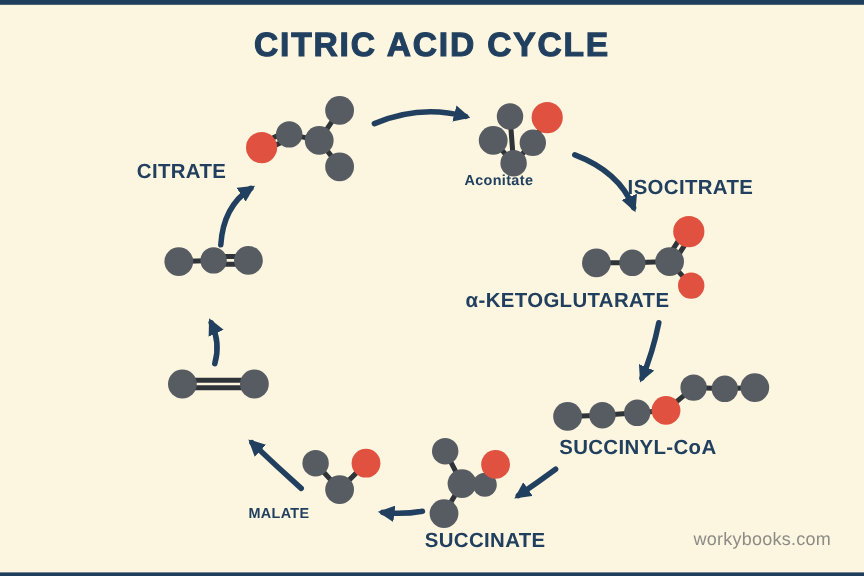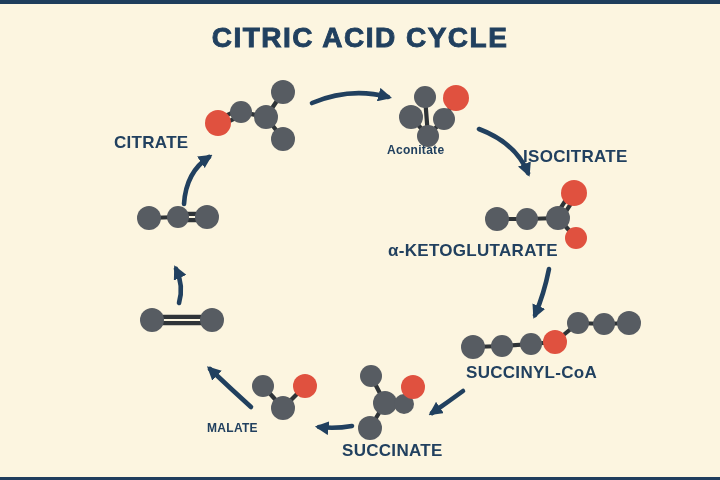--- a/index.html
+++ b/index.html
@@ -141,16 +141,17 @@
           <circle cx="207" cy="217" r="12" fill="#575C62"></circle>
         </g>
       </g>
   </svg>
 
   <div class="label" style="left:114px;top:133px;">CITRATE</div>
   <div class="label mixedcase" style="left:387px;top:140px;">Aconitate</div>
   <div class="label" style="left:523px;top:147px;">ISOCITRATE</div>
   <div class="label" style="left:388px;top:241px;">α-KETOGLUTARATE</div>
   <div class="label" style="left:442px;top:363px;margin-left:24px;">SUCCINYL-CoA</div>
-  <div class="label" style="left:342px;top:441px;">SUCCINATE</div>
+  <div class="label" style="left:354px;top:441px;">SUCCINATE</div>
   <div class="label mixedcase" style="left:171px;top:418px;margin-left:36px;">MALATE</div>
 
+  <div class="watermark" style="left:578px;top:441px;">workybooks.com</div>
 </div>
 
 </body></html>

